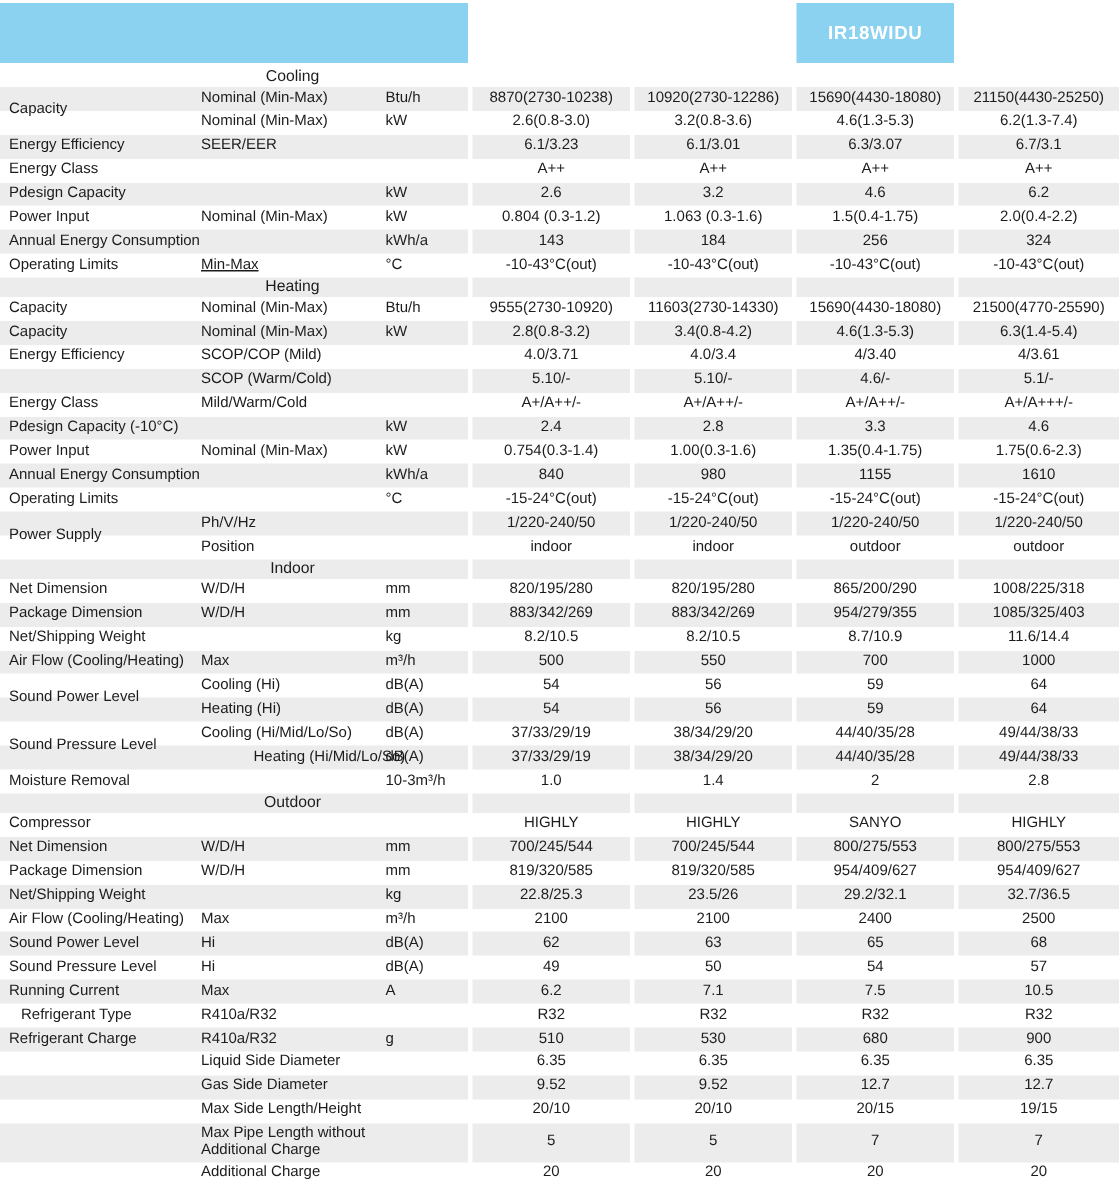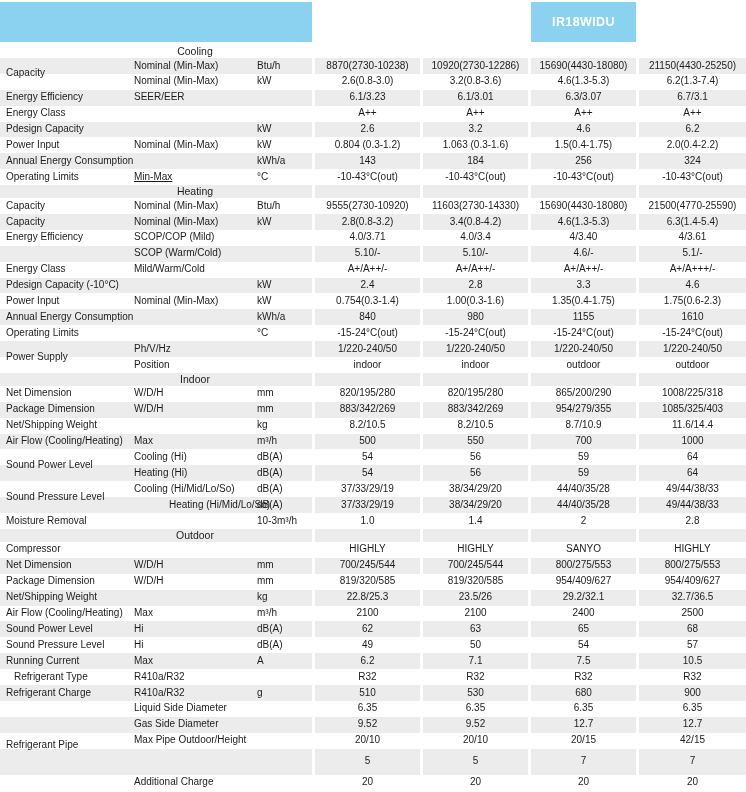--- a/index.html
+++ b/index.html
@@ -403,49 +403,49 @@
     <div class="stripe" style="grid-area: 44 / 7;"></div>
     <div class="stripe" style="grid-area: 44 / 9;"></div>
     <div class="stripe" style="grid-area: 44 / 11;"></div>
     <div class="cell label-cell" style="grid-area: 44 / 1 / span 1;">Refrigerant Charge</div>
     <div class="cell sub-cell" style="grid-area: 44 / 2;">R410a/R32</div>
     <div class="cell unit-cell" style="grid-area: 44 / 3;">g</div>
     <div class="cell value-cell" style="grid-area: 44 / 5;">510</div>
     <div class="cell value-cell" style="grid-area: 44 / 7;">530</div>
     <div class="cell value-cell" style="grid-area: 44 / 9;">680</div>
     <div class="cell value-cell" style="grid-area: 44 / 11;">900</div>
-    <div class="cell label-cell" style="grid-area: 45 / 1 / span 5;">Refrigerant Pipe</div>
     <div class="cell sub-cell" style="grid-area: 45 / 2;">Liquid Side Diameter</div>
     <div class="cell unit-cell" style="grid-area: 45 / 3;"></div>
     <div class="cell value-cell" style="grid-area: 45 / 5;">6.35</div>
     <div class="cell value-cell" style="grid-area: 45 / 7;">6.35</div>
     <div class="cell value-cell" style="grid-area: 45 / 9;">6.35</div>
     <div class="cell value-cell" style="grid-area: 45 / 11;">6.35</div>
     <div class="stripe" style="grid-area: 46 / 1 / auto / 4;"></div>
     <div class="stripe" style="grid-area: 46 / 5;"></div>
     <div class="stripe" style="grid-area: 46 / 7;"></div>
     <div class="stripe" style="grid-area: 46 / 9;"></div>
     <div class="stripe" style="grid-area: 46 / 11;"></div>
     <div class="cell sub-cell" style="grid-area: 46 / 2;">Gas Side Diameter</div>
     <div class="cell unit-cell" style="grid-area: 46 / 3;"></div>
     <div class="cell value-cell" style="grid-area: 46 / 5;">9.52</div>
     <div class="cell value-cell" style="grid-area: 46 / 7;">9.52</div>
     <div class="cell value-cell" style="grid-area: 46 / 9;">12.7</div>
     <div class="cell value-cell" style="grid-area: 46 / 11;">12.7</div>
-    <div class="cell sub-cell" style="grid-area: 47 / 2;">Max Pipe Outdoor/Height</div>
+    <div class="cell sub-cell" style="grid-area: 47 / 2;">Max Side Length/Height</div>
     <div class="cell unit-cell" style="grid-area: 47 / 3;"></div>
     <div class="cell value-cell" style="grid-area: 47 / 5;">20/10</div>
     <div class="cell value-cell" style="grid-area: 47 / 7;">20/10</div>
     <div class="cell value-cell" style="grid-area: 47 / 9;">20/15</div>
-    <div class="cell value-cell" style="grid-area: 47 / 11;">42/15</div>
+    <div class="cell value-cell" style="grid-area: 47 / 11;">19/15</div>
     <div class="stripe" style="grid-area: 48 / 1 / auto / 4;"></div>
     <div class="stripe" style="grid-area: 48 / 5;"></div>
     <div class="stripe" style="grid-area: 48 / 7;"></div>
     <div class="stripe" style="grid-area: 48 / 9;"></div>
     <div class="stripe" style="grid-area: 48 / 11;"></div>
+    <div class="cell sub-cell wrap" style="grid-area: 48 / 2;">Max Pipe Length without Additional Charge</div>
     <div class="cell unit-cell" style="grid-area: 48 / 3;"></div>
     <div class="cell value-cell" style="grid-area: 48 / 5;">5</div>
     <div class="cell value-cell" style="grid-area: 48 / 7;">5</div>
     <div class="cell value-cell" style="grid-area: 48 / 9;">7</div>
     <div class="cell value-cell" style="grid-area: 48 / 11;">7</div>
     <div class="cell sub-cell" style="grid-area: 49 / 2;">Additional Charge</div>
     <div class="cell unit-cell" style="grid-area: 49 / 3;"></div>
     <div class="cell value-cell" style="grid-area: 49 / 5;">20</div>
     <div class="cell value-cell" style="grid-area: 49 / 7;">20</div>
     <div class="cell value-cell" style="grid-area: 49 / 9;">20</div>

